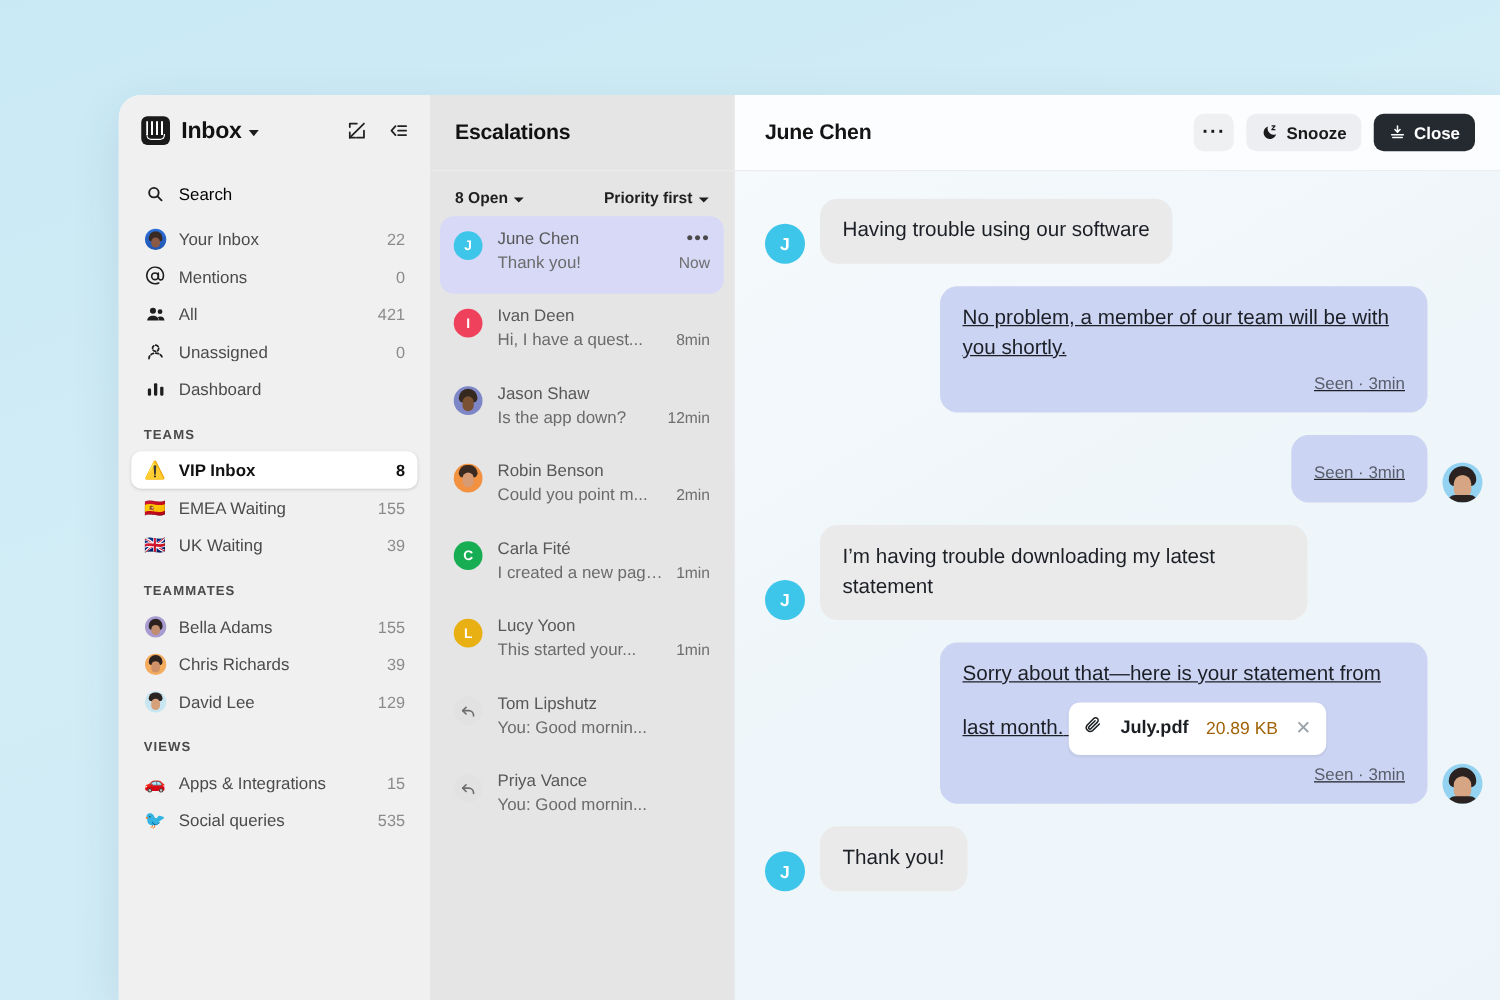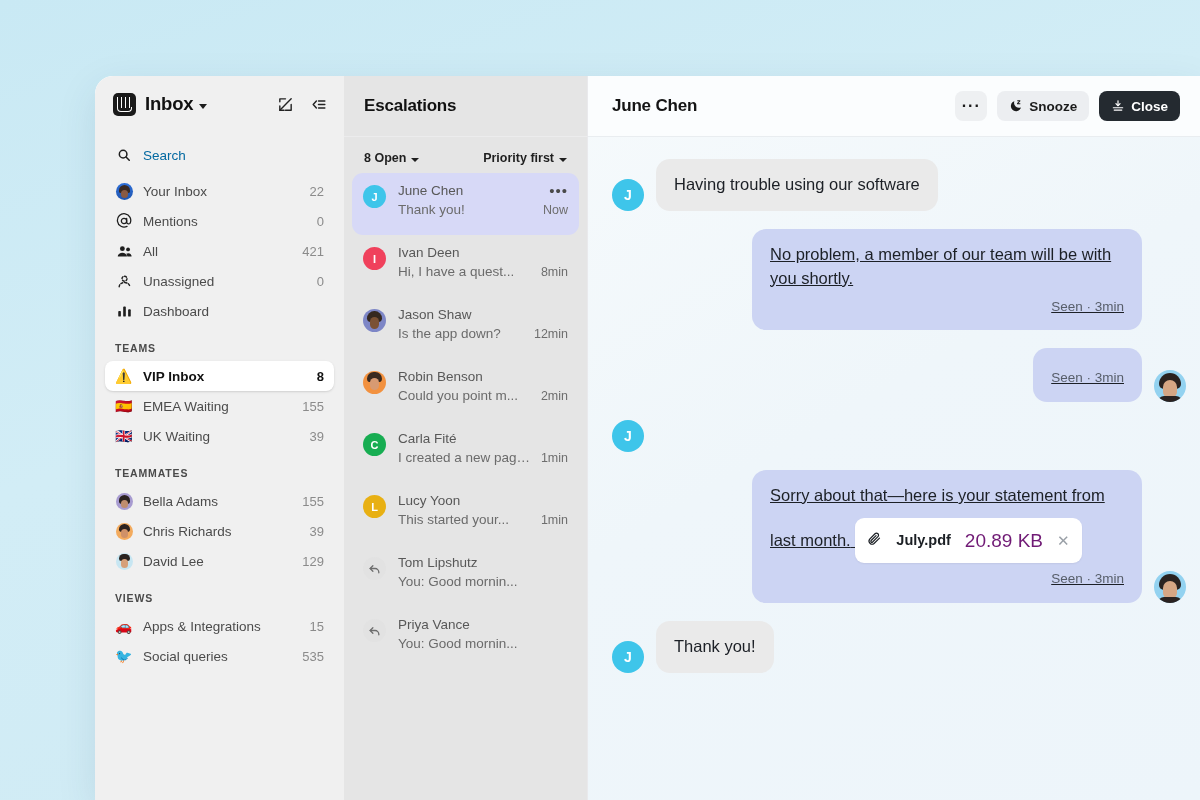--- a/index.html
+++ b/index.html
@@ -73,21 +73,21 @@
   .sb-row {
     display: flex; align-items: center;
     height: 30px; margin: 0 10px;
     padding: 0 10px; border-radius: 8px;
     font-size: 13.5px; color: #4b4b4b;
     cursor: default;
   }
   .sb-row .ic { width: 18px; flex: 0 0 18px; display:flex; align-items:center; justify-content:center; margin-right: 10px; }
   .sb-row .lbl { flex: 1 1 auto; white-space: nowrap; overflow: hidden; text-overflow: ellipsis; }
   .sb-row .cnt { color: #8b8b8b; font-size: 13px; margin-left: 6px; }
-  .sb-row.search { color: #0369a1; margin-top: 8px; margin-bottom: 6px; }
+  .sb-row.search { color: #000000; margin-top: 8px; margin-bottom: 6px; }
   .sb-row.active {
     background: #ffffff; color: #111; font-weight: 600;
     box-shadow: 0 1px 3px rgba(0,0,0,.10), 0 1px 1px rgba(0,0,0,.04);
   }
   .sb-row.active .cnt { color: #111; font-weight: 600; }
   .sb-sec {
     font-size: 10.5px; font-weight: 700; letter-spacing: .08em;
     color: #4a4a4a; padding: 0 20px; margin: 16px 0 7px;
   }
   .ava {
@@ -193,21 +193,21 @@
   .msg.out .spacer, .msg.in .spacer { width: 32px; flex: 0 0 32px; }
   .msg.out .spacer { margin-left: 12px; }
   .seen { display: block; text-align: right; font-size: 13.5px; color: #575e6a; margin-top: 6px; }
   .attach {
     margin-top: 10px; display: inline-flex; align-items: center;
     background: #fff; border-radius: 9px;
     padding: 9px 12px; gap: 14px;
     box-shadow: 0 1px 2px rgba(0,0,0,.06);
   }
   .attach .fname { font-size: 14.5px; font-weight: 700; color: #1b1f24; }
-  .attach .fsize { font-size: 19px; color: #701a75; }
+  .attach .fsize { font-size: 14px; color: #a16207; }
   .attach .fx { font-size: 15px; color: #9aa0a7; }
 </style>
 </head>
 <body>
 
 <div id="stage">
   <div id="app">
 
     <aside class="sidebar">
 
@@ -555,20 +555,23 @@
           </div>
           <span class="bub-av" style="background:#93d2f0;position:relative;">
             <span style="position:absolute;left:5px;top:3px;width:22px;height:16px;background:#2a2220;border-radius:11px 11px 5px 5px;"></span>
             <span style="position:absolute;left:9px;top:10px;width:14px;height:18px;background:#d6a684;border-radius:7px 7px 6px 6px;"></span>
             <span style="position:absolute;left:4px;bottom:0;width:24px;height:6px;background:#2a2220;border-radius:6px 6px 0 0;"></span>
           </span>
         </div>
 
         <div class="msg in">
           <span class="bub-av" style="background:#3ec5ea">J</span>
+          <div class="bub">
+            <span>I’m having trouble downloading my latest statement</span>
+          </div>
         </div>
 
         <div class="msg out">
           <div class="bub">
             <span>Sorry about that—here is your statement from last month.</span>
             <span class="attach">
               <span>
                 <svg width="15" height="15" viewBox="0 0 24 24" fill="none" stroke="#1b1f24" stroke-width="1.9" stroke-linecap="round">
                   <path d="M20 11.5 11.3 20a5 5 0 0 1-7-7l8.5-8.6a3.3 3.3 0 0 1 4.7 4.7l-8.5 8.5a1.7 1.7 0 0 1-2.4-2.4l7.9-7.9"></path>
                 </svg>

